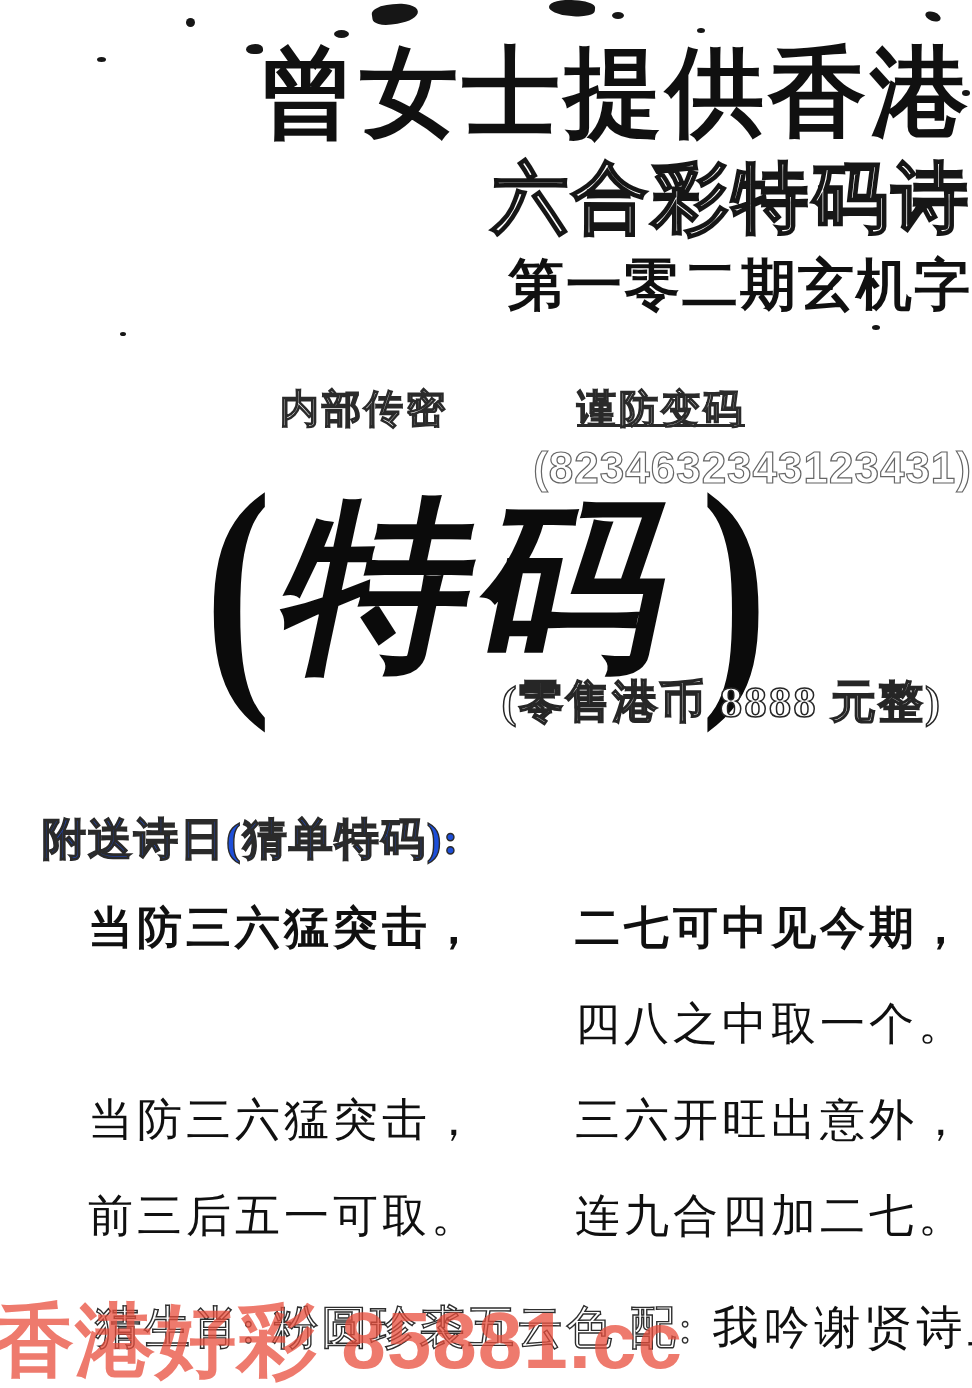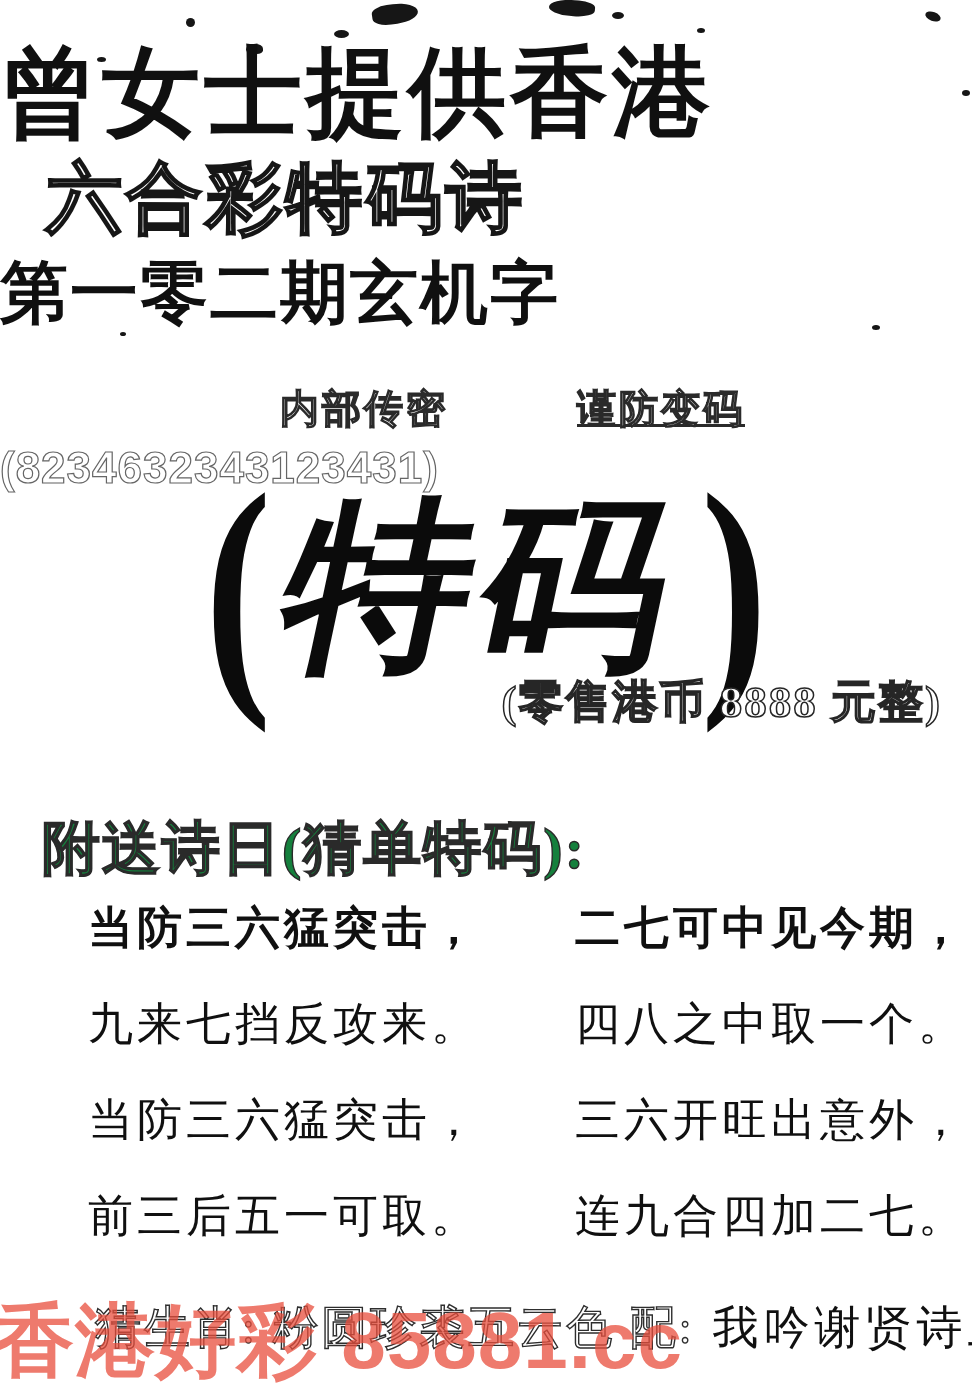--- a/index.html
+++ b/index.html
@@ -6,40 +6,40 @@
   #page{
     position:relative;
     width:972px;height:1388px;
     margin:0 auto;
     background:#ffffff;
     overflow:hidden;
     font-family:"Liberation Serif","DejaVu Serif",serif;
     color:#111;
   }
   .abs{position:absolute;}
-  .center{left:0;right:0;text-align:left;}
+  .center{left:0;right:0;text-align:right;}
   .solid{color:#101010;}
   .outline{
     color:#ffffff;
     -webkit-text-stroke:2px #1c1c1c;
     text-stroke:2px #1c1c1c;
     margin-left:46px;
   }
   .outline-thin{
     color:#ffffff;
     -webkit-text-stroke:1.3px #2a2a2a;
     text-stroke:1.3px #2a2a2a;
     text-align:center;
   }
 
   
   .title1{top:28px;font-size:98px;font-weight:700;letter-spacing:4px;white-space:nowrap;}
   .title2{top:148px;font-size:76px;font-weight:700;letter-spacing:4px;white-space:nowrap;
           -webkit-text-stroke:2.2px #161616;}
-  .title3{top:248px;font-size:68px;font-weight:700;letter-spacing:2px;white-space:nowrap;}
+  .title3{top:248px;font-size:56px;font-weight:700;letter-spacing:2px;white-space:nowrap;}
 
   
   .label-inner{top:382px;left:280px;font-size:39px;font-weight:700;letter-spacing:3px;}
   .label-warning{top:382px;left:577px;font-size:39px;font-weight:700;letter-spacing:3px;text-decoration:underline;}
 
   
   .code-line{
     top:443px;font-size:44px;font-weight:700;
     font-family:"Liberation Sans","DejaVu Sans",sans-serif;
     letter-spacing:1px;white-space:nowrap;
@@ -64,22 +64,22 @@
     letter-spacing:10px;
     transform:skewX(-12deg);
     color:#0b0b0b;
   }
 
   
   .price-note{top:672px;right:30px;font-size:45px;font-weight:700;letter-spacing:2px;
               -webkit-text-stroke:1.5px #262626;color:#fff;white-space:nowrap;}
 
   
-  .poem-intro{top:810px;left:42px;font-size:58px;font-weight:700;letter-spacing:2px;
-              -webkit-text-stroke:1.4px #2a2a2a;color:#15803d;white-space:nowrap;}
+  .poem-intro{top:810px;left:42px;font-size:44px;font-weight:700;letter-spacing:2px;
+              -webkit-text-stroke:1.4px #2a2a2a;color:#1d4ed8;white-space:nowrap;}
   .poem-line{font-size:45px;letter-spacing:4px;white-space:nowrap;}
   .pl-left{left:88px;}
   .pl-right{left:575px;}
   .row0{top:898px;font-weight:bold;} .row1{top:994px;} .row2{top:1090px;} .row3{top:1186px;}
 
   
   .bottom-line{
     top:1297px;left:95px;
     display:flex;gap:18px;align-items:baseline;white-space:nowrap;
   }
@@ -145,21 +145,20 @@
     <span class="paren paren-open">(</span>
     <span class="word">特码</span>
     <span class="paren paren-close">)</span>
   </div>
 
   <div class="abs price-note">(零售港币 8888 元整)</div>
 
   <div class="abs poem-intro">附送诗日(猜单特码):</div>
 
   <div class="abs poem-line solid pl-left row0">当防三六猛突击，</div>
-  <div class="abs poem-line solid pl-left row1">九来七挡反攻来。</div>
   <div class="abs poem-line solid pl-left row2">当防三六猛突击，</div>
   <div class="abs poem-line solid pl-left row3">前三后五一可取。</div>
 
   <div class="abs poem-line solid pl-right row0">二七可中见今期，</div>
   <div class="abs poem-line solid pl-right row1">四八之中取一个。</div>
   <div class="abs poem-line solid pl-right row3">连九合四加二七。</div>
   <div class="abs poem-line solid pl-right row2">三六开旺出意外，</div>
 
   <div class="abs bottom-line">
     <span class="zodiac-label">猜生肖: 粉圆珍裘五云色 配:</span>

